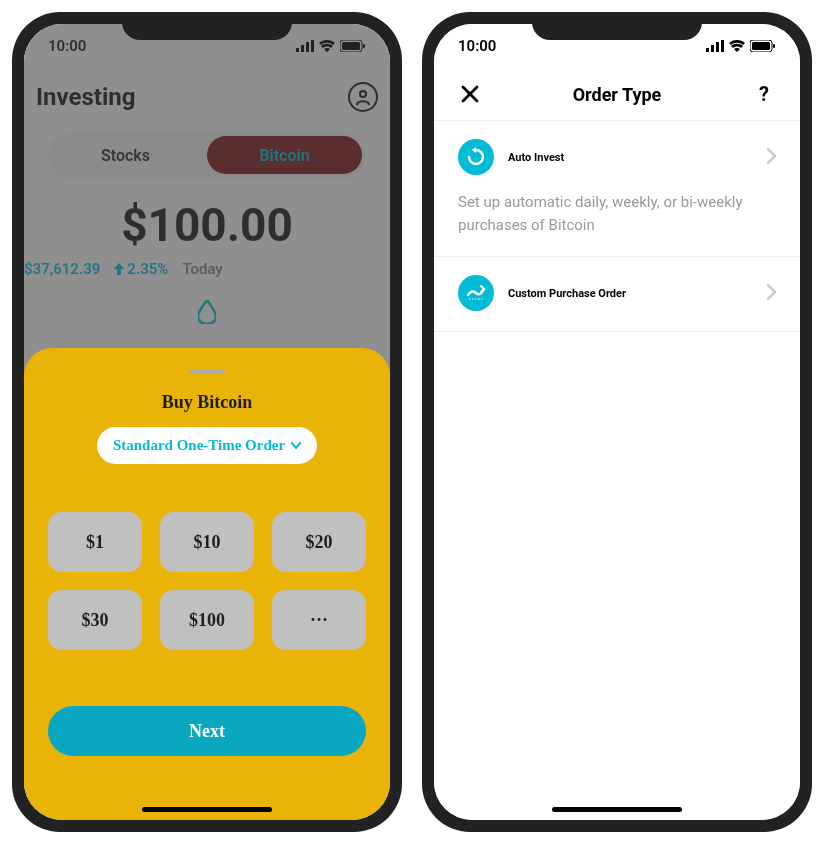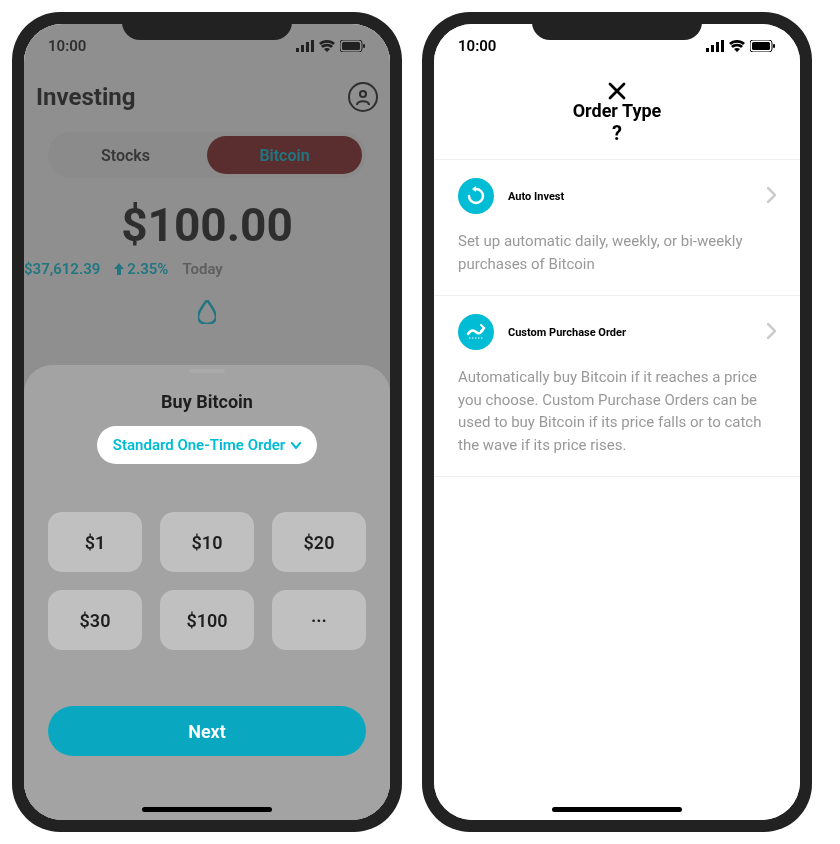--- a/index.html
+++ b/index.html
@@ -102,25 +102,26 @@
 
     .overlay {
       position: absolute;
       inset: 0;
       background: rgba(60,60,60,0.55);
       z-index: 50;
     }
     .sheet {
       position: absolute;
       left: 0; right: 0; bottom: 0;
-      background: #a3a3a3;
+      background: #eab308;
       border-top-left-radius: 28px;
       border-top-right-radius: 28px;
-      padding: 4px 24px 28px;
+      padding: 22px 24px 28px;
       z-index: 60;
+      font-family: Liberation Serif, serif;
     }
     .grabber { width: 36px; height: 4px; background: #aaa; border-radius: 2px; margin: 0 auto 18px; }
     .sheet-title { text-align: center; font-weight: 700; font-size: 18px; margin-bottom: 14px; }
     .order-pill {
       background: #fff;
       color: #00bcd4;
       font-weight: 600;
       font-size: 15px;
       padding: 10px 16px;
       border-radius: 999px;
@@ -156,21 +157,20 @@
       margin-bottom: 36px;
     }
 
     
     .p2-bg { background: #fff; width: 100%; height: 100%; position: relative; }
     .p2-header {
       display: flex;
       align-items: center;
       justify-content: space-between;
       padding: 14px 24px;
-      flex-direction: column;
     }
     .p2-title { font-size: 18px; font-weight: 700; flex: 1; text-align: center; }
     .icon-btn { width: 24px; display: flex; align-items: center; justify-content: center; font-size: 20px; font-weight: 700; cursor: pointer; }
     .hr { height: 1px; background: #eee; }
     .opt {
       padding: 18px 24px 20px;
     }
     .opt-head { display: flex; align-items: center; gap: 14px; }
     .opt-icon {
       width: 36px; height: 36px; border-radius: 50%; background: #00bcd4;
@@ -337,20 +337,19 @@
                 <path d="M3 16 L17 16" stroke="#fff" stroke-width="1" stroke-dasharray="1.5 1.5"></path>
               </svg>
           </div>
           <div class="opt-title">Custom Purchase Order</div>
           <div class="chevron">
             <svg width="9" height="16" viewBox="0 0 9 16">
                 <path d="M1 1 L8 8 L1 15" fill="none" stroke="#ccc" stroke-width="2.5" stroke-linecap="round"></path>
               </svg>
           </div>
         </div>
-        <div class="opt-desc">Automatically buy Bitcoin if it reaches a price you choose. Custom Purchase Orders can be used to buy Bitcoin if its price falls or to catch the wave if its price rises.</div>
       </div>
       <div class="hr"></div>
 
       <div class="home-indicator"></div>
     </div>
   </div>
 </div>
 
 </body></html>

